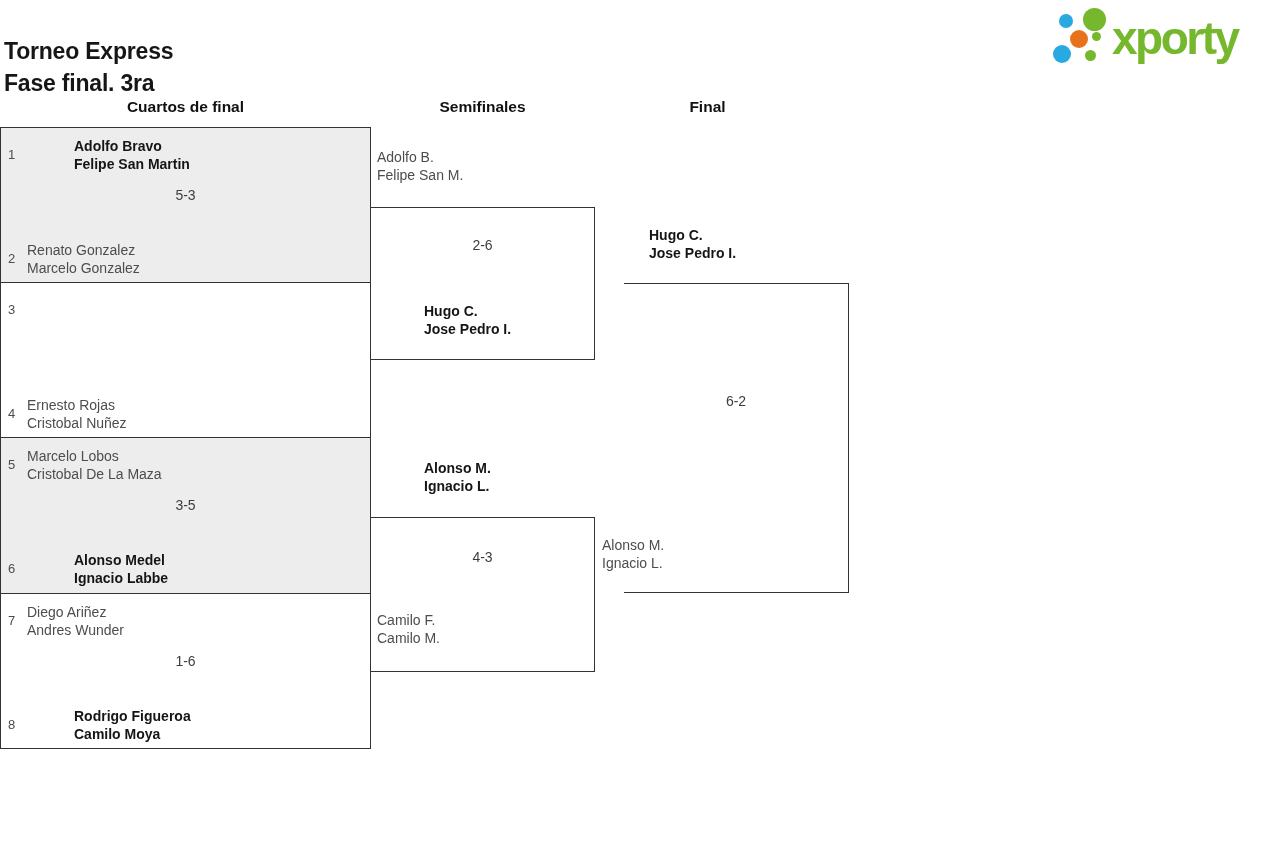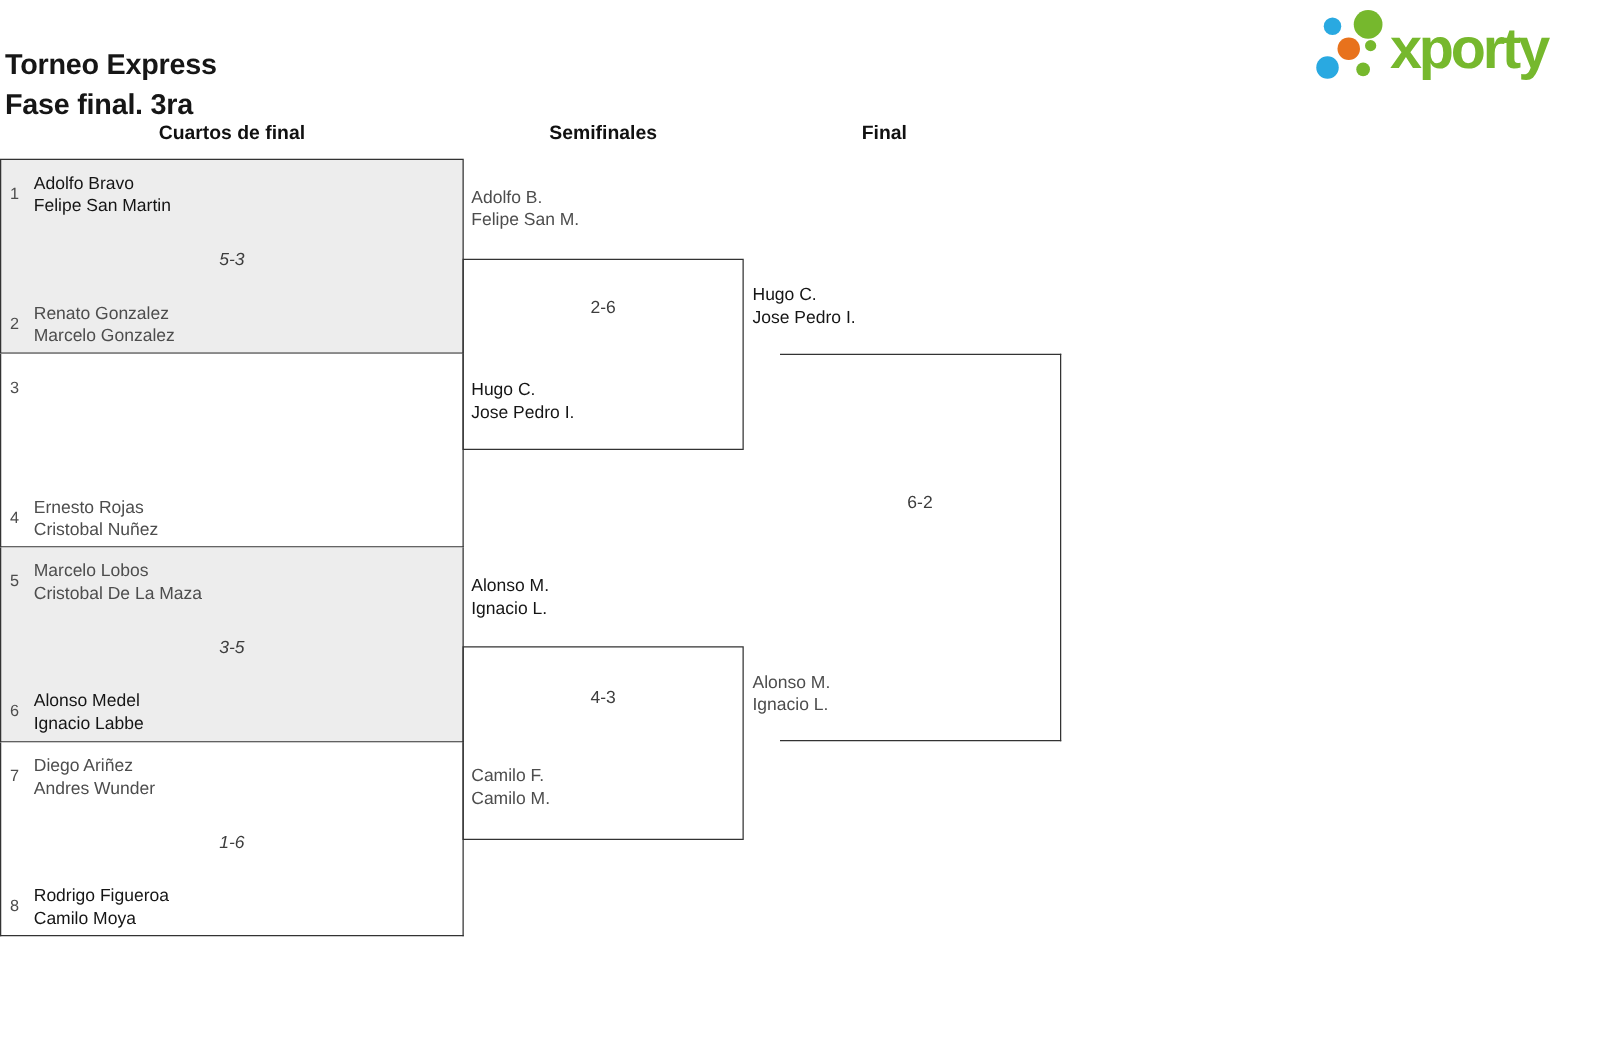--- a/index.html
+++ b/index.html
@@ -80,21 +80,21 @@
   .final-box { left: 624px; width: 225px; top: 283px; height: 310px; background: transparent; }
 
   
   .team {
     position: absolute;
     font-size: 14px;
     line-height: 18px;
     color: #4d4d4d;
     white-space: nowrap;
   }
-  .team.winner { font-weight: 400; color: #151515; }
+  .team.winner { font-weight: 700; color: #151515; margin-left: 47px; }
 
   .seed {
     position: absolute;
     font-size: 13px;
     line-height: 18px;
     color: #4d4d4d;
   }
 
   .score {
     position: absolute;
@@ -102,21 +102,21 @@
     right: 0;
     text-align: center;
     font-size: 14px;
     line-height: 18px;
     color: #3d3d3d;
   }
 
   
   .qf .team-a { left: 26px; top: 9px; }
   .qf .seed-a { left: 7px;  top: 18px; }
-  .qf .score  { top: 70px; font-style: italic; }
+  .qf .score  { top: 58px; }
   .qf .team-b { left: 26px; top: 113px; }
   .qf .seed-b { left: 7px;  top: 122px; }
 
   .sf1 .score { top: 28px; }
   .sf2 .score { top: 30px; }
   .final-box .score { top: 108px; }
 
   
   .float-label { position: absolute; }
 </style>

